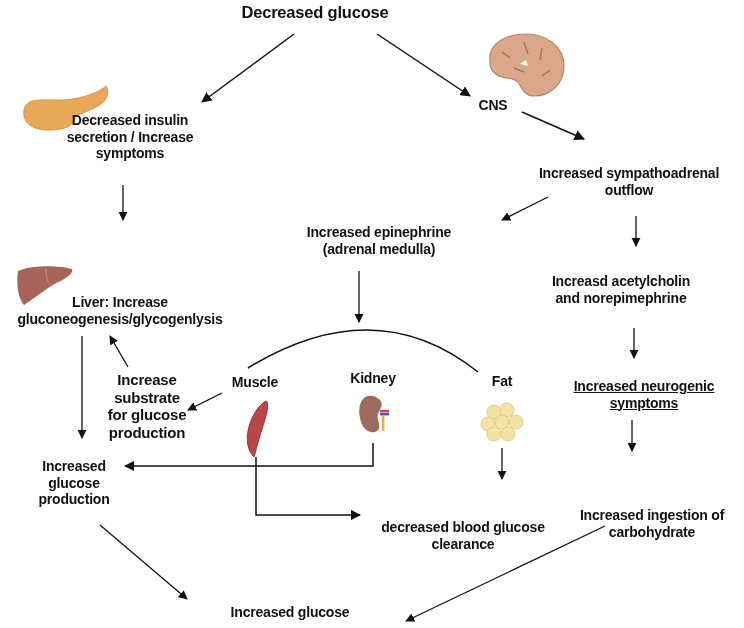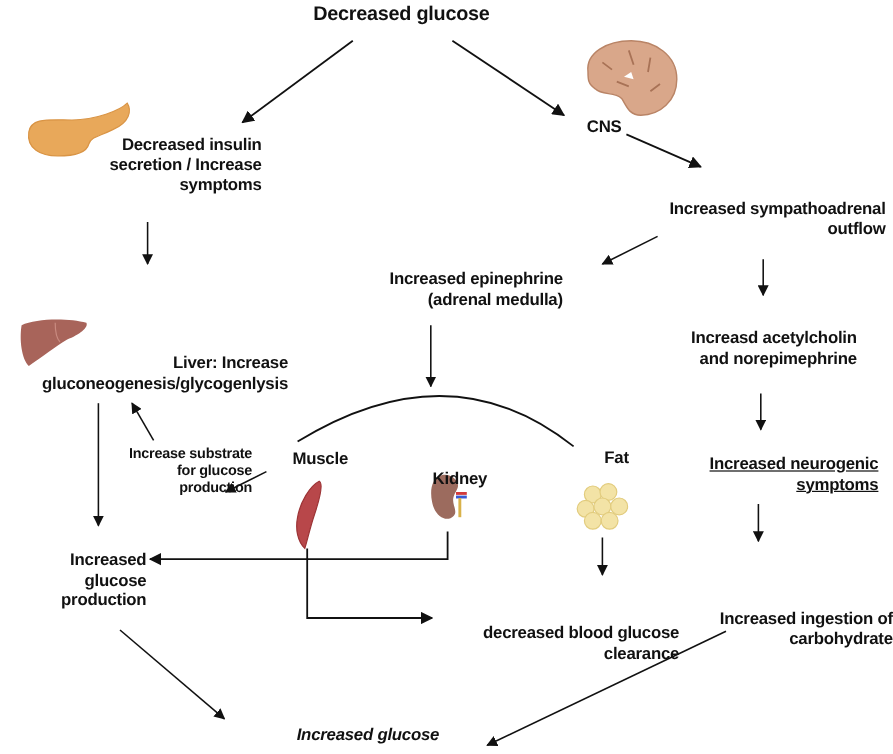--- a/index.html
+++ b/index.html
@@ -1,22 +1,22 @@
 <!DOCTYPE html>
 <html><head>
 <meta charset="utf-8">
 <style>
   html, body { margin:0; padding:0; background:#ffffff; }
   body { width:744px; height:628px; position:relative; overflow:hidden;
          font-family:"Liberation Sans","DejaVu Sans",sans-serif; color:#111; }
   #canvas { position:absolute; left:0; top:0; width:744px; height:628px; }
-  .lbl { position:absolute; font-weight:bold; text-align:right; line-height:1.18;
+  .lbl { position:absolute; font-weight:bold; text-align:center; line-height:1.18;
          white-space:pre-line; color:#111; letter-spacing:-0.2px; }
   .f14 { font-size:14px; }
-  .f12 { font-size:12px; }
+  .f12 { font-size:15px; }
   .f16 { font-size:16.5px; }
   svg.icon { position:absolute; }
 </style>
 </head>
 <body>
 
 <svg id="canvas" viewBox="0 0 744 628" xmlns="http://www.w3.org/2000/svg">
   <defs>
     <marker id="ah" viewBox="0 0 10 10" refX="9" refY="5" markerWidth="7" markerHeight="7" orient="auto-start-reverse">
       <path d="M0,0 L10,5 L0,10 z" fill="#111"></path>
@@ -91,24 +91,24 @@
 <div class="lbl f14" style="left:289px;top:224px;width:180px;">Increased epinephrine
 (adrenal medulla)</div>
 <div class="lbl f14" style="left:0px;top:294px;width:240px;">Liver: Increase
 gluconeogenesis/glycogenlysis</div>
 <div class="lbl f14" style="left:528px;top:273px;width:186px;">Increasd acetylcholin
 and norepimephrine</div>
 <div class="lbl f12" style="left:84px;top:371px;width:126px;">Increase substrate
 for glucose
 production</div>
 <div class="lbl f14" style="left:220px;top:374px;width:70px;">Muscle</div>
-<div class="lbl f14" style="left:340px;top:370px;width:66px;margin-top:20px;">Kidney</div>
+<div class="lbl f14" style="left:340px;top:370px;width:66px;">Kidney</div>
 <div class="lbl f14" style="left:480px;top:373px;width:44px;">Fat</div>
 <div class="lbl f14" style="left:556px;top:378px;width:176px;text-decoration:underline;">Increased neurogenic
 symptoms</div>
 <div class="lbl f14" style="left:26px;top:458px;width:96px;">Increased
 glucose
 production</div>
 <div class="lbl f14" style="left:360px;top:519px;width:206px;">decreased blood glucose
 clearance</div>
 <div class="lbl f14" style="left:560px;top:507px;width:184px;">Increased ingestion of
 carbohydrate</div>
-<div class="lbl f14" style="left:214px;top:604px;width:152px;font-style:italic;">Increased glucose</div>
+<div class="lbl f14" style="left:214px;top:604px;width:152px;">Increased glucose</div>
 
 </body></html>

